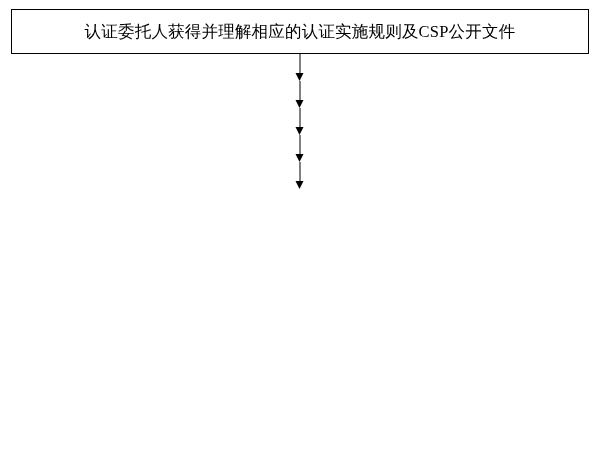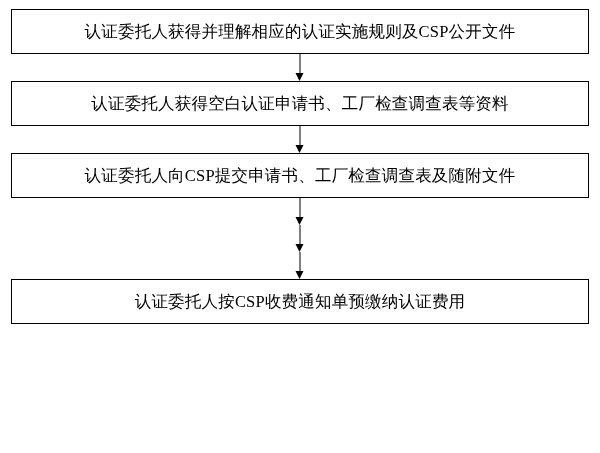--- a/index.html
+++ b/index.html
@@ -72,47 +72,38 @@
 
   <div class="node">
     <span>认证委托人获得并理解相应的认证实施规则及CSP公开文件</span>
   </div>
 
   <div class="connector">
     <div class="line"></div>
     <div class="arrow"></div>
   </div>
 
-  <div class="node">
-    <span>认证委托人获得空白认证申请书、工厂检查调查表等资料</span>
-  </div>
-
-  <div class="connector">
-    <div class="line"></div>
-    <div class="arrow"></div>
-  </div>
-
-  <div class="node">
-    <span>认证委托人向CSP提交申请书、工厂检查调查表及随附文件</span>
-  </div>
 
   <div class="connector">
     <div class="line"></div>
     <div class="arrow"></div>
   </div>
 
 
   <div class="connector">
     <div class="line"></div>
     <div class="arrow"></div>
   </div>
 
 
   <div class="connector">
     <div class="line"></div>
     <div class="arrow"></div>
   </div>
 
-  <div class="node">
-    <span>认证委托人按CSP收费通知单预缴纳认证费用</span>
+
+  <div class="connector">
+    <div class="line"></div>
+    <div class="arrow"></div>
   </div>
+
 
 </div>
 
 </body></html>

